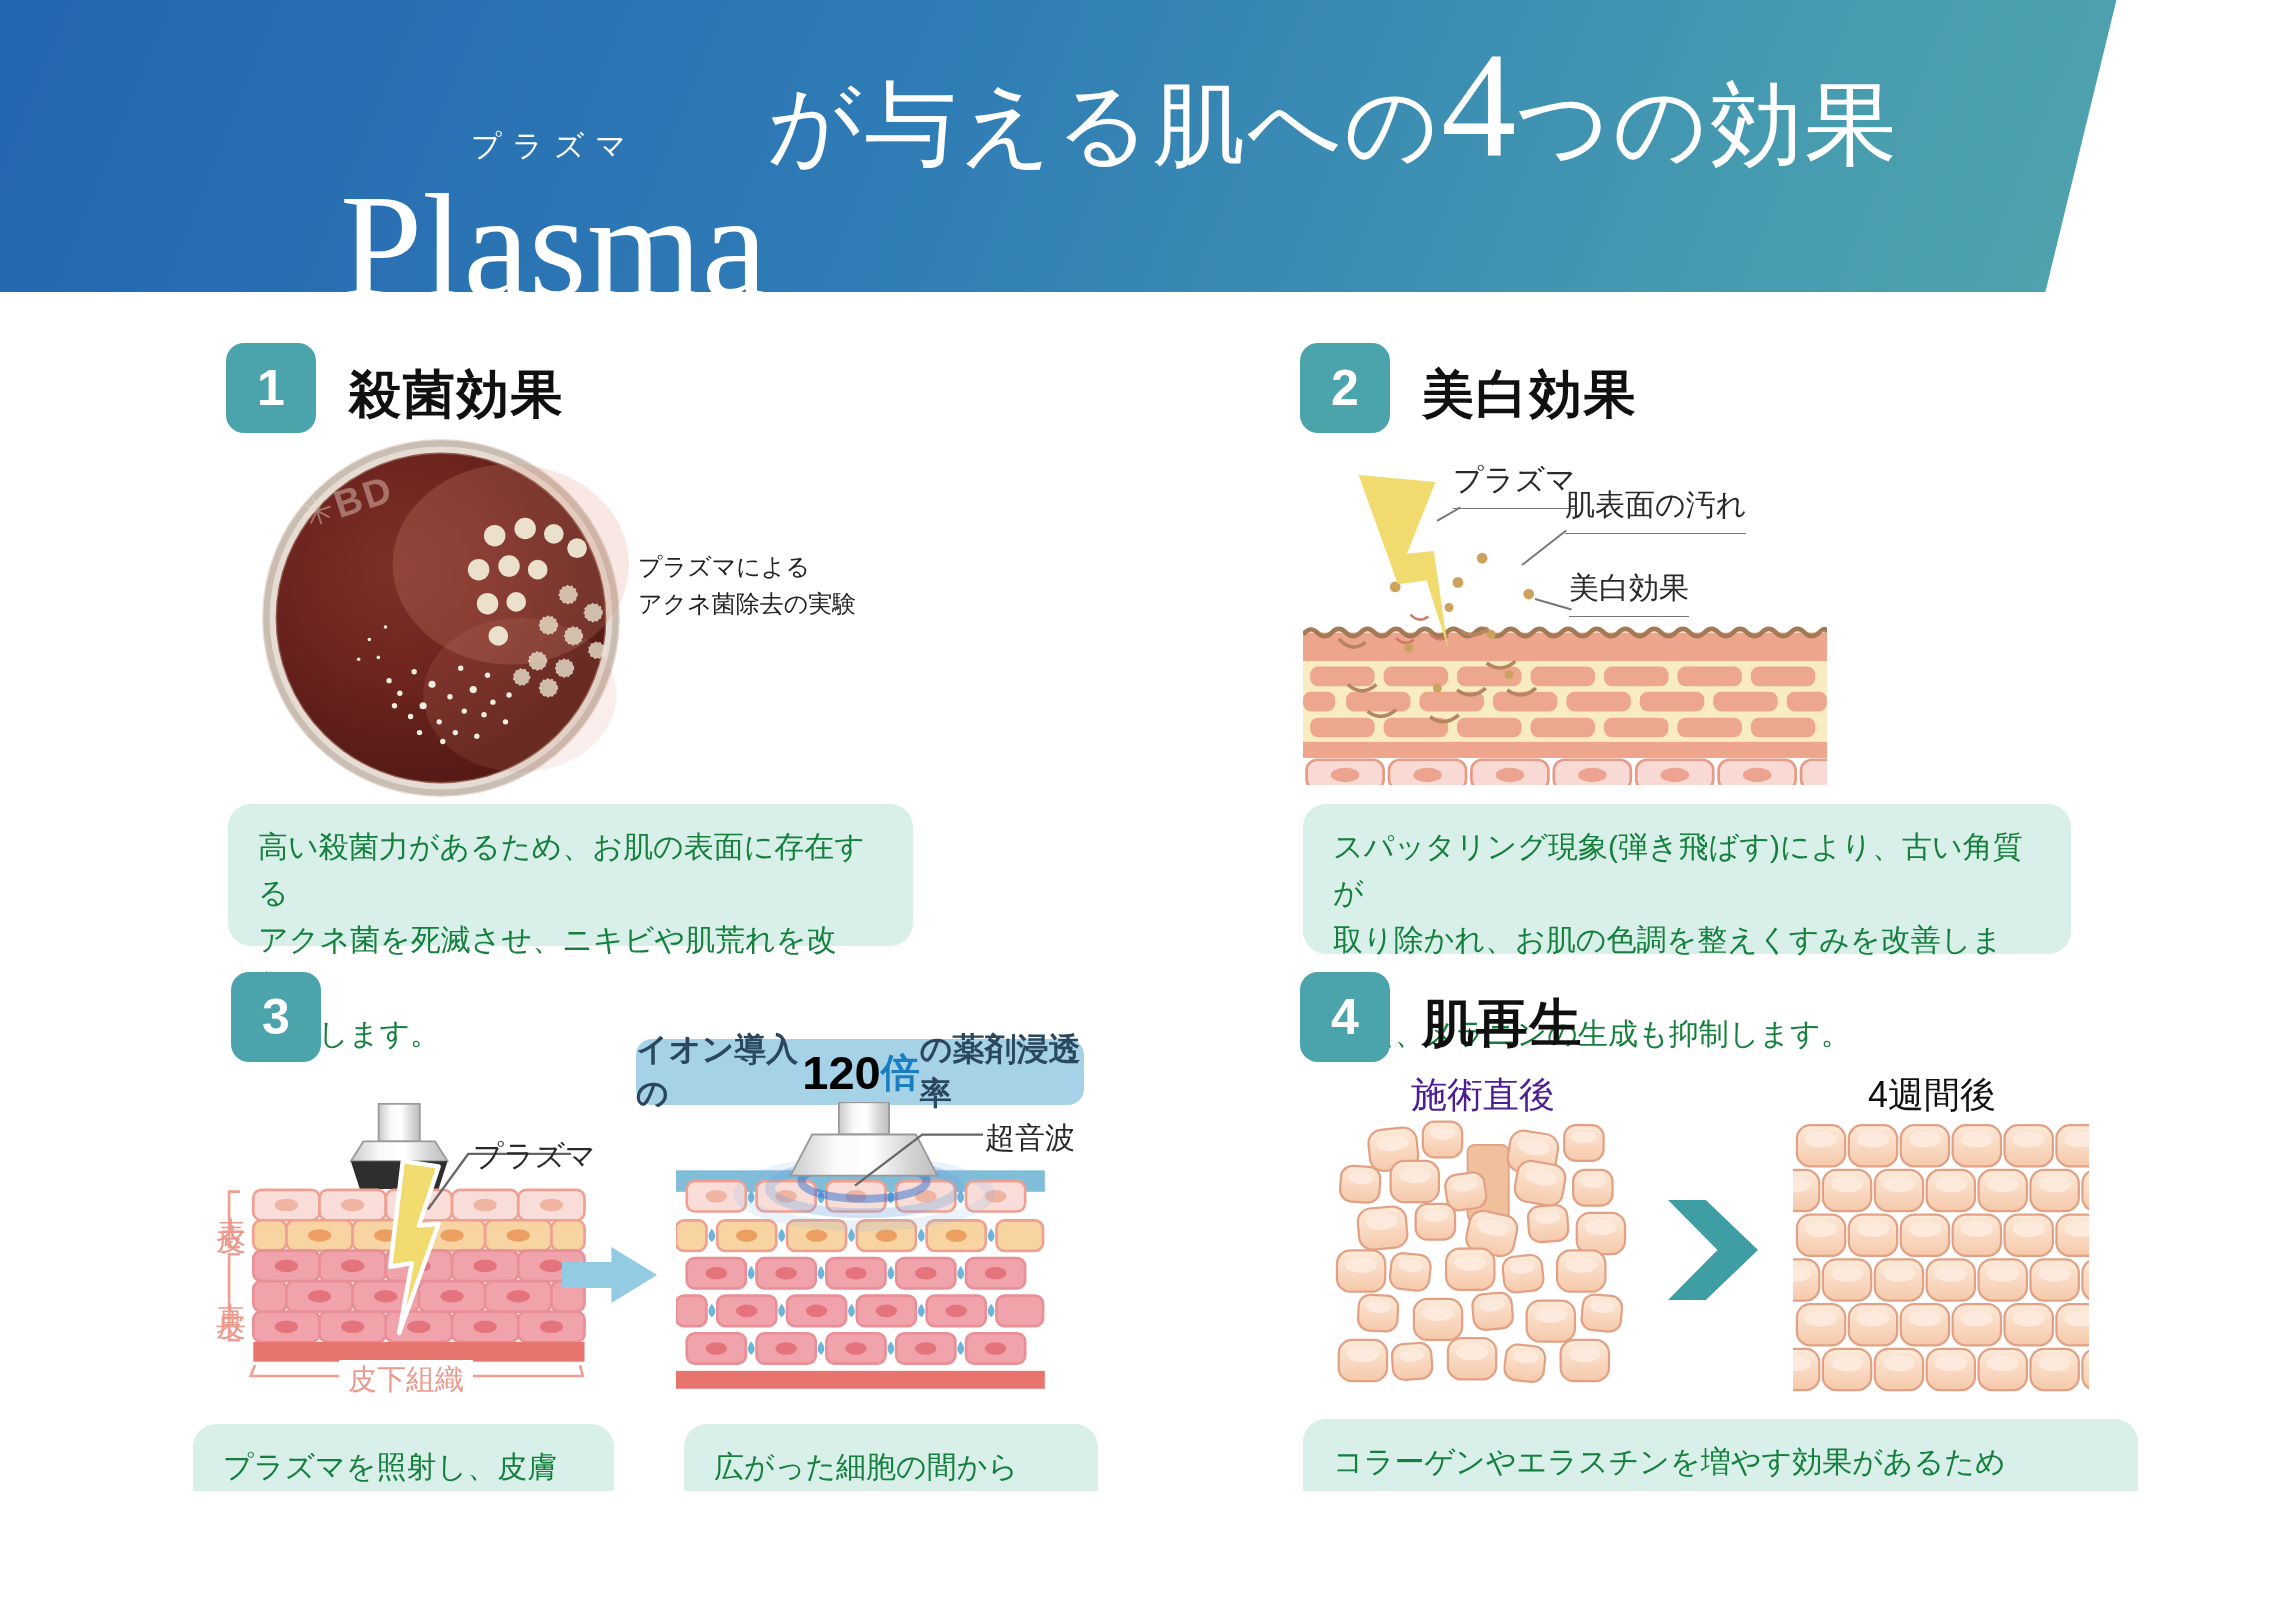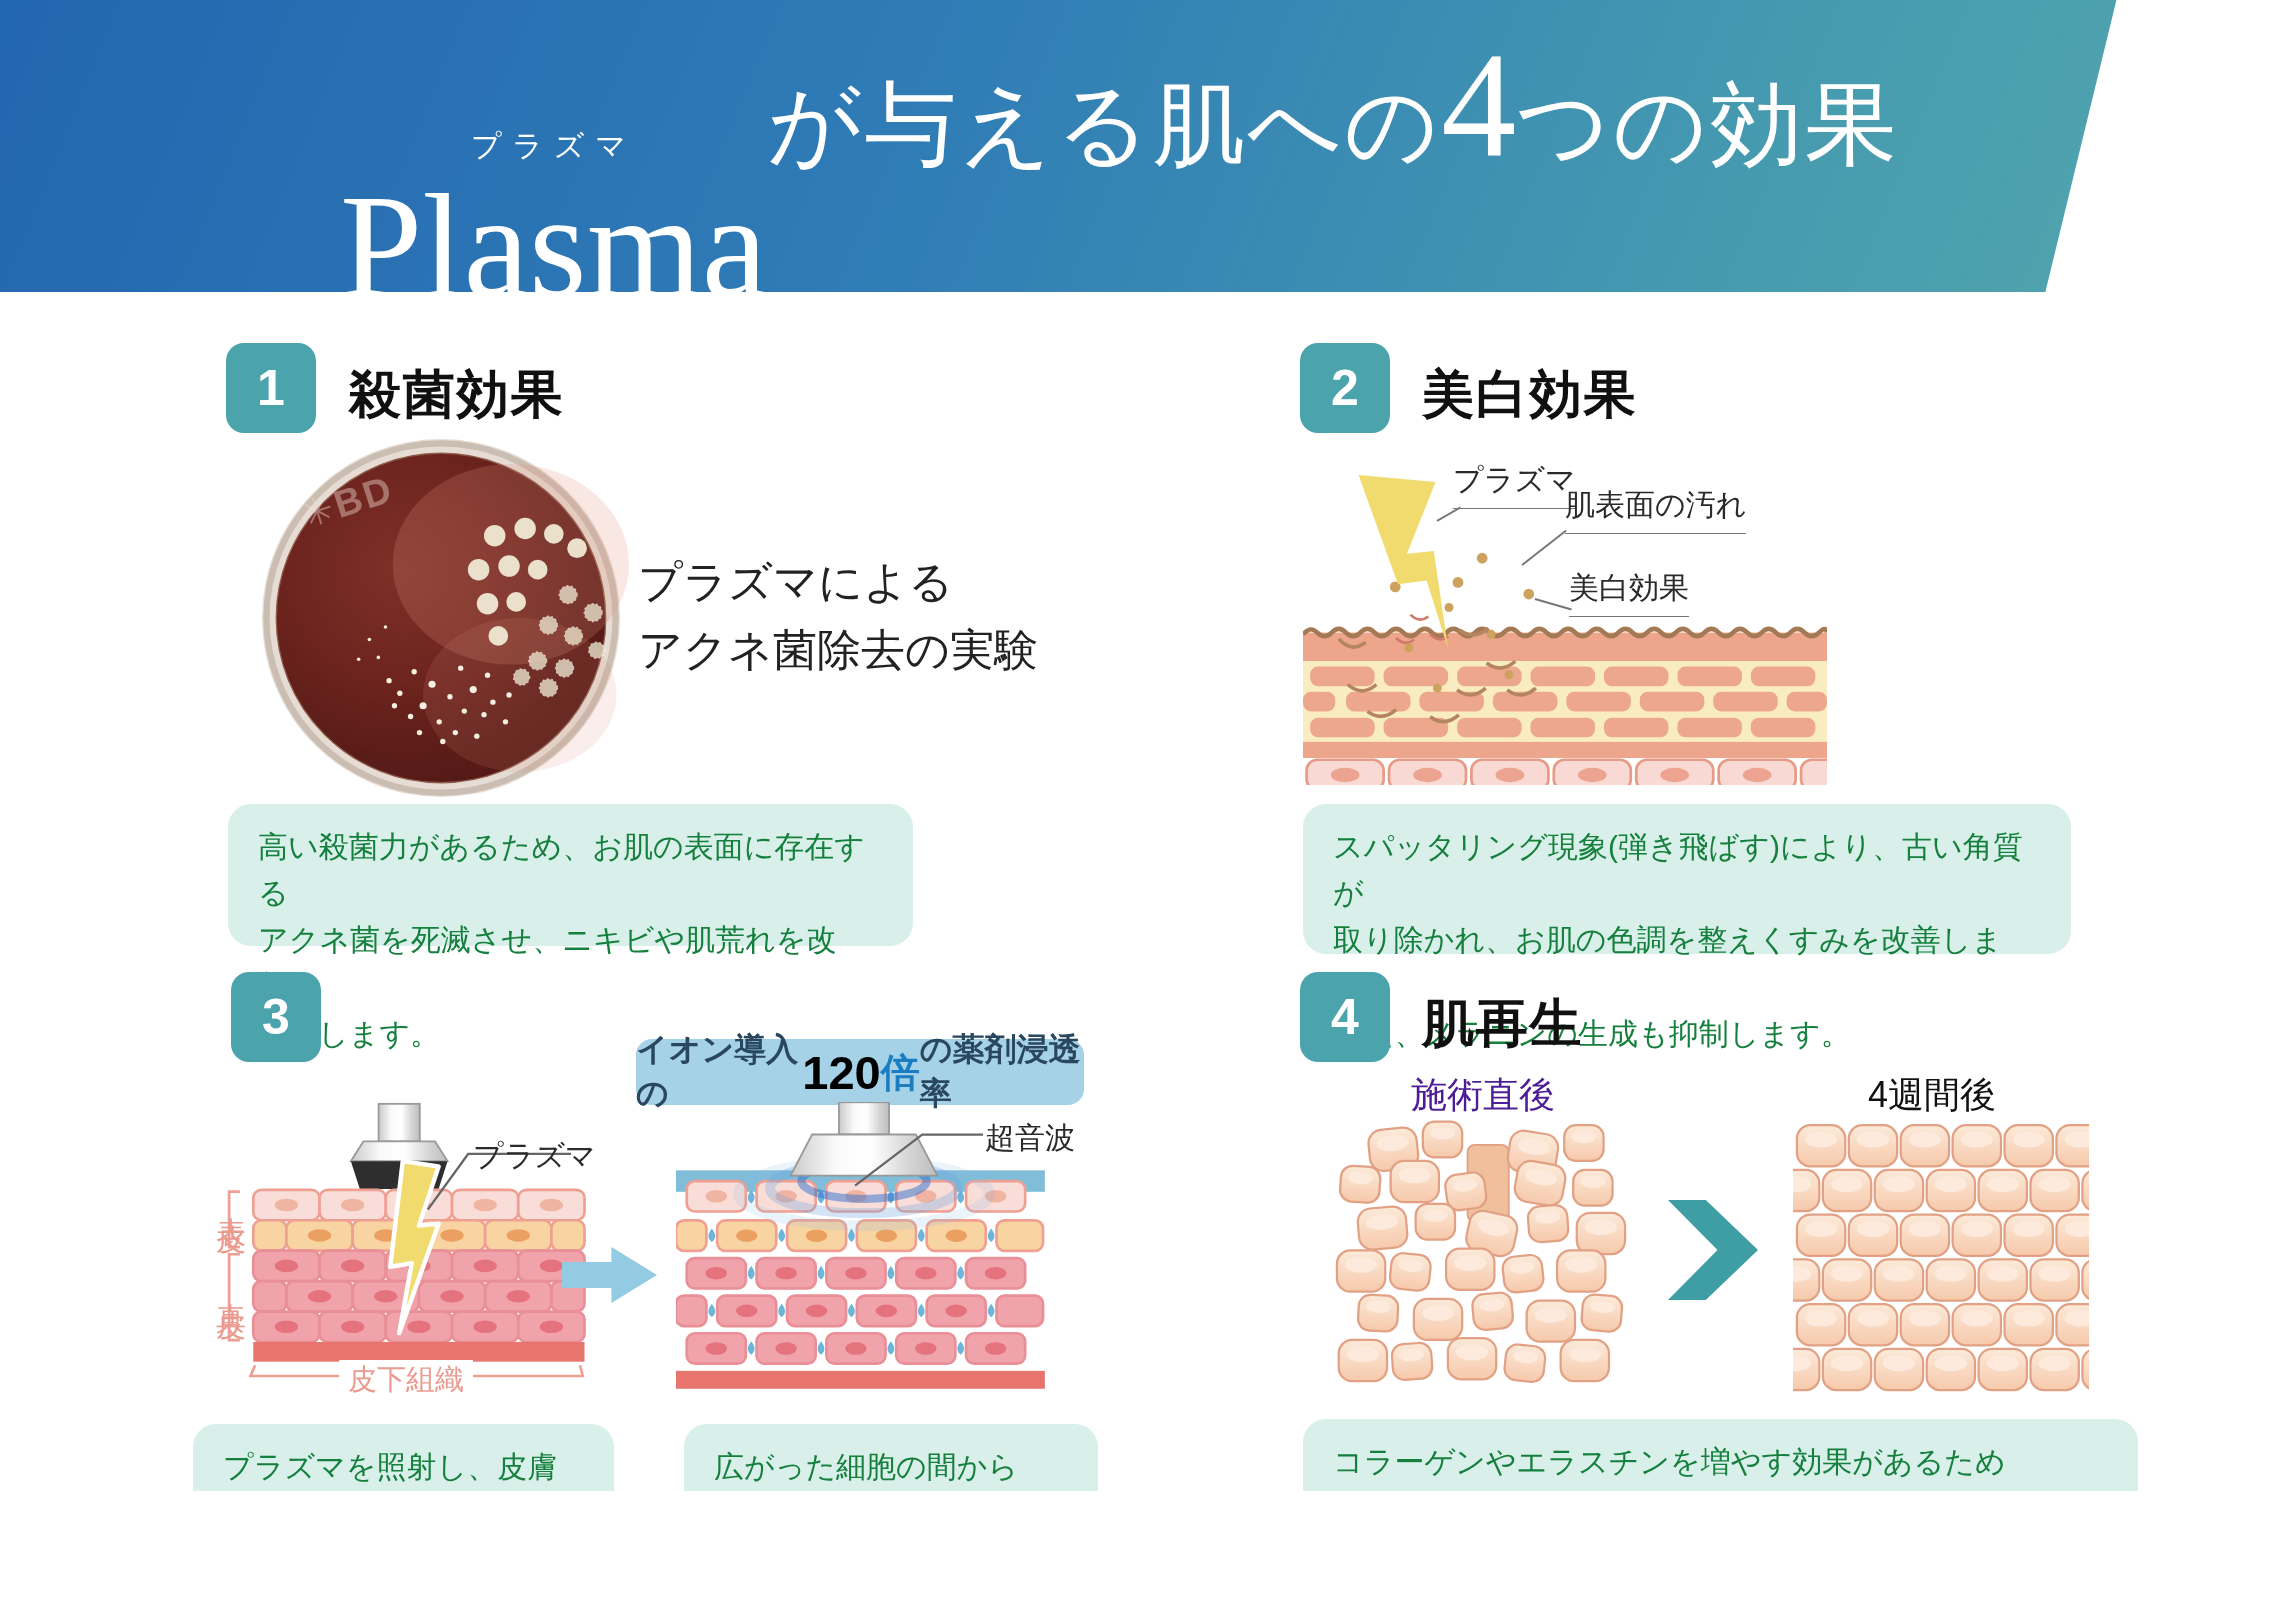--- a/index.html
+++ b/index.html
@@ -21,21 +21,21 @@
          font-size:50px;font-weight:700;display:flex;align-items:center;justify-content:center;}
   .sec-title{font-size:52px;font-weight:700;color:#101010;letter-spacing:1.8px;}
   .box{background:#d9efea;border-radius:23px;font-size:30px;line-height:1.56;color:#15803d;
        padding:19.7px 30px;white-space:pre-line;box-sizing:border-box;}
   .lbl{font-size:30px;color:#2a2a2a;}
   .lbl-u{border-bottom:1.8px solid #777;padding-bottom:7.2px;}
   .pink{color:#ea9a8e;}
   .vert{writing-mode:vertical-rl;text-orientation:upright;letter-spacing:7.2px;}
   .line{position:absolute;background:#777;height:1.8px;transform-origin:left center;}
   .pre{white-space:pre-line;}
-  .caption{font-size:44px;line-height:1.55;color:#222;}
+  .caption{font-size:24px;line-height:1.55;color:#222;}
   
   .pill{background:#a6d2e7;border-radius:16px;display:flex;align-items:center;justify-content:center;
         font-weight:700;color:#29485f;}
   .pill .t{font-size:32px;}
   .pill .big{font-size:47px;color:#000000;font-weight:800;line-height:1;}
   .pill .unit{font-size:39px;color:#1b7ec2;font-weight:800;line-height:1;}
   
   .arrow-blue{background:#92cbe2;clip-path:polygon(0 27%,52% 27%,52% 0,100% 50%,52% 100%,52% 73%,0 73%);}
   .chevron{background:#3f9da4;clip-path:polygon(0 0,42% 0,100% 50%,42% 100%,0 100%,55% 50%);}
   .dish-logo{font-weight:700;font-size:38px;letter-spacing:2.7px;color:rgba(240,222,212,0.42);

